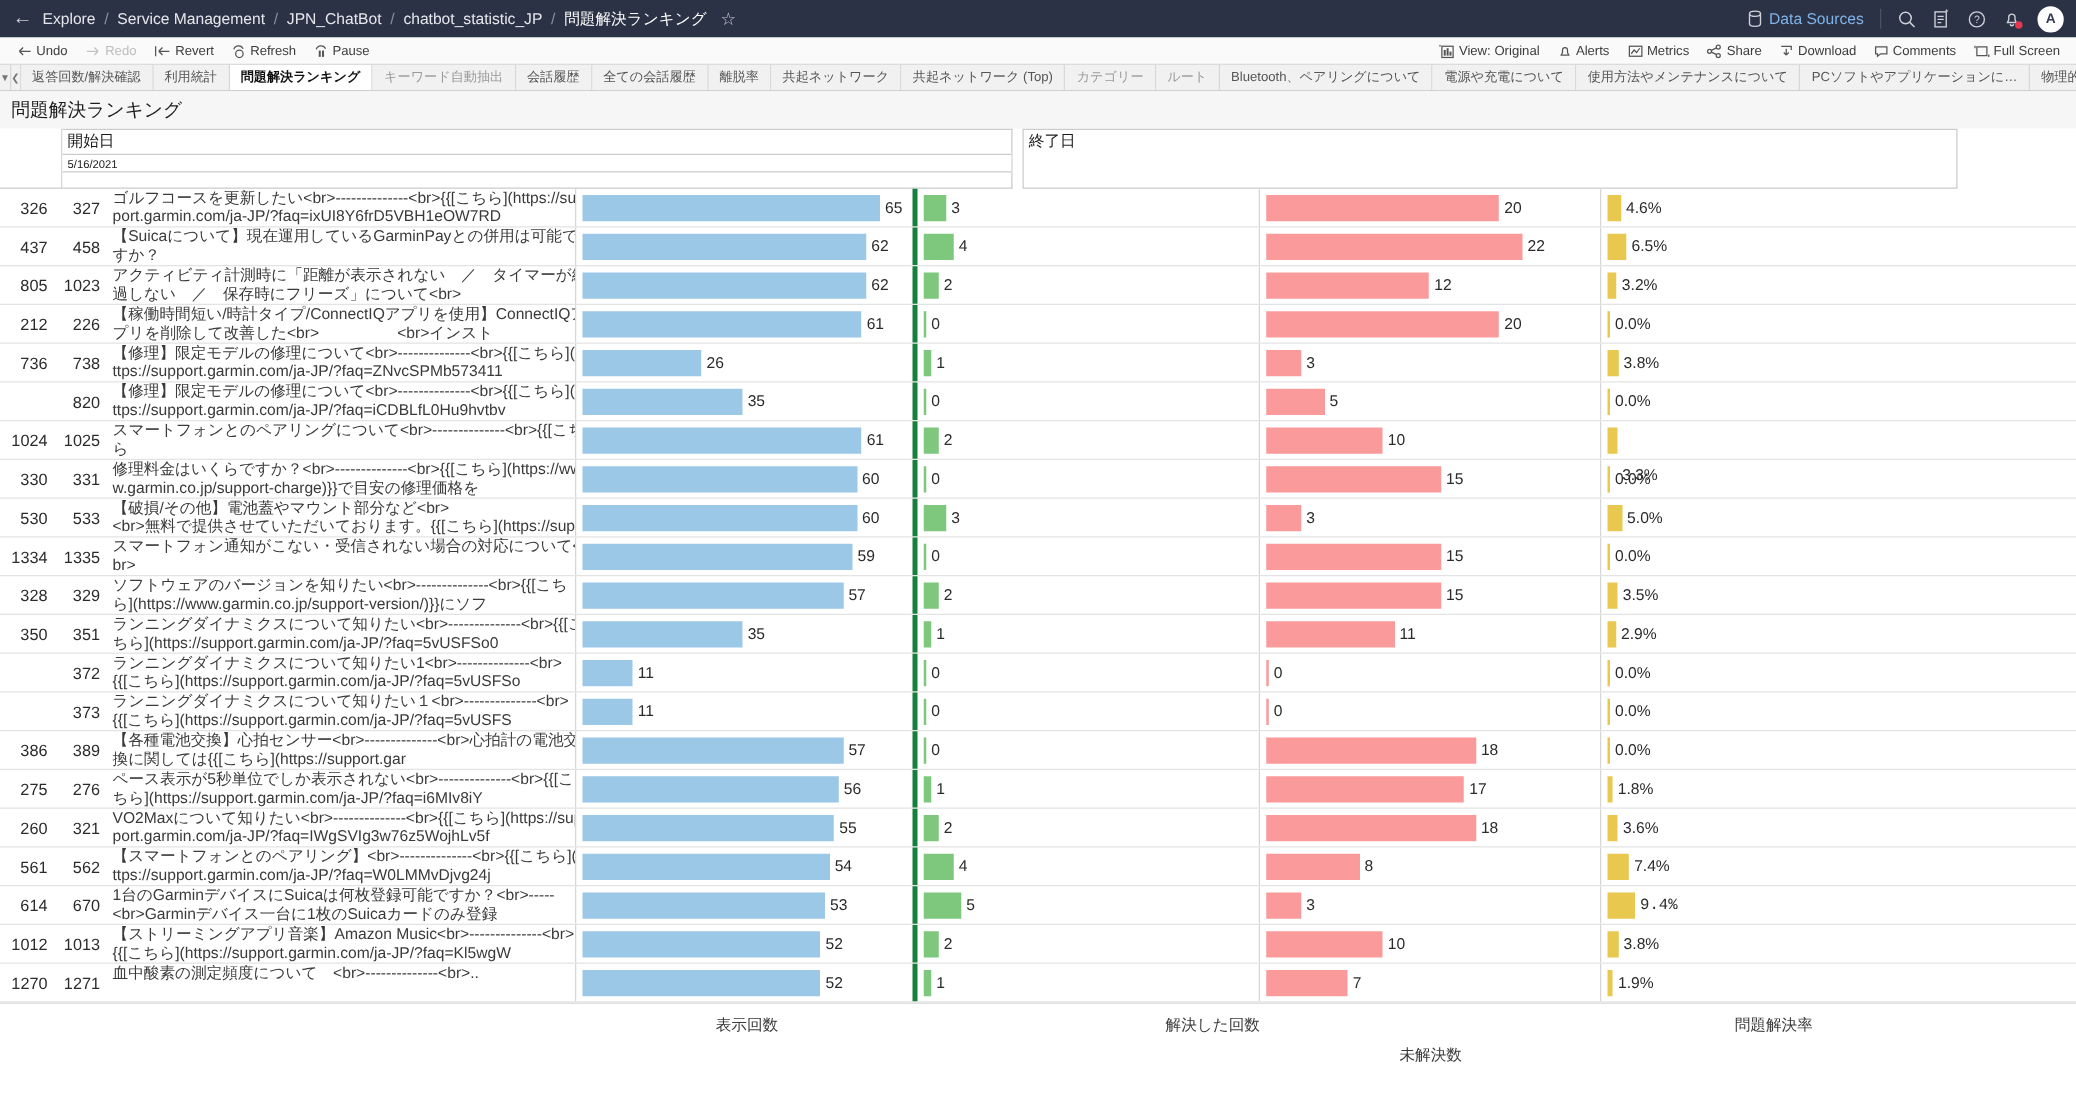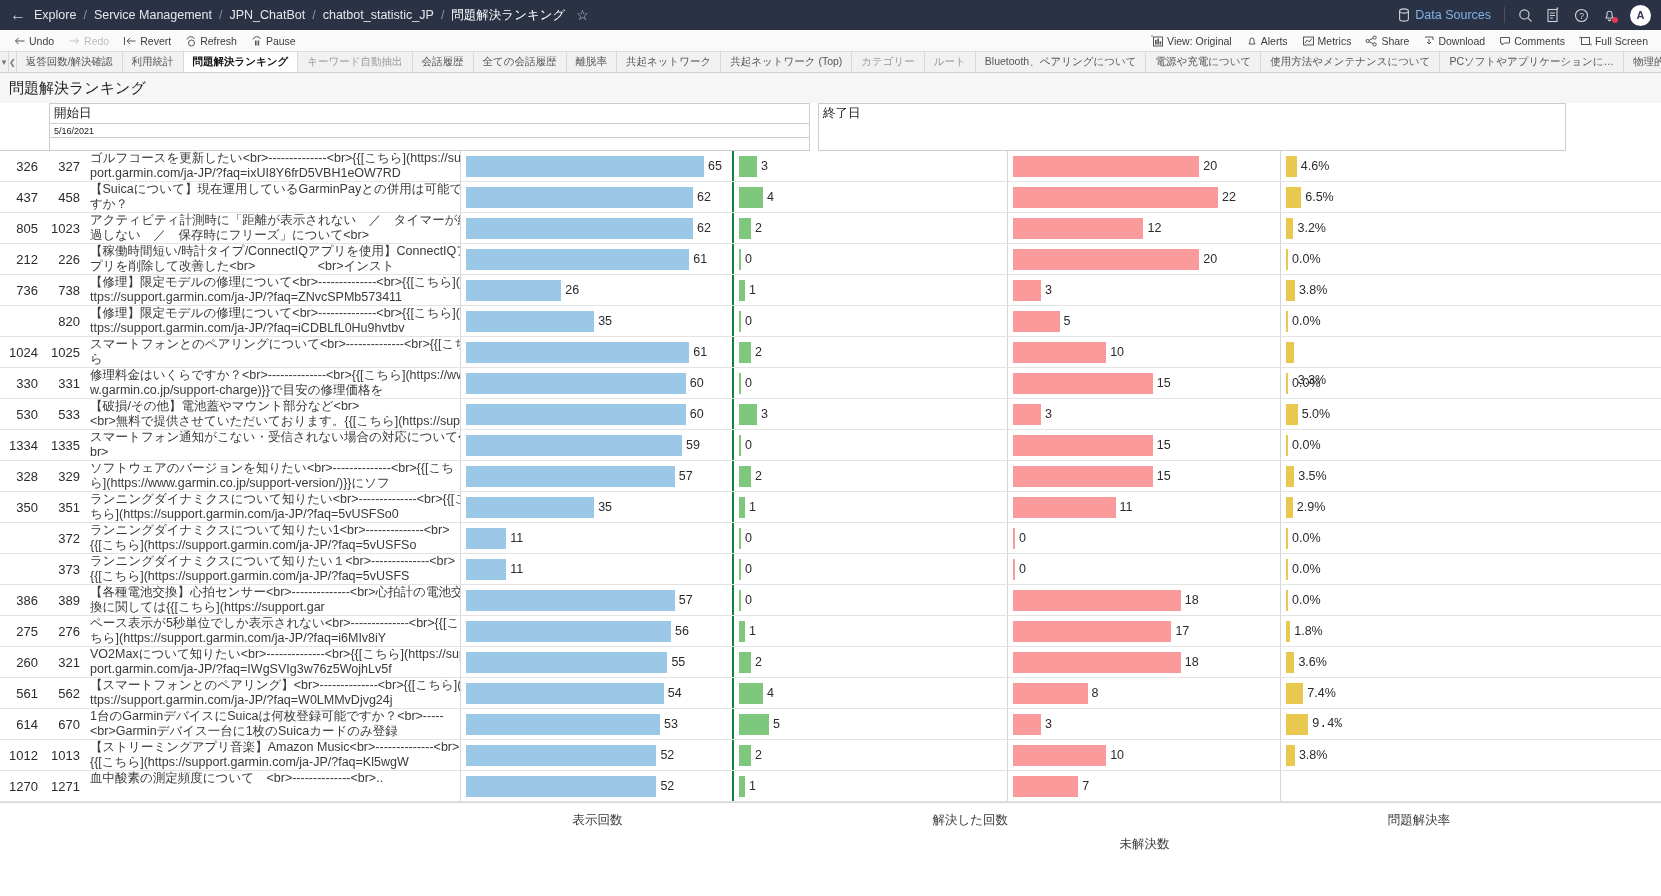--- a/index.html
+++ b/index.html
@@ -106,21 +106,21 @@
   .c-label {
     width: 375px; flex: none; overflow: hidden; position: relative;
     border-right: 1px solid #d6d6d6; padding-left: 4px;
   }
   .lbl-txt {
     font-size: 12.5px; color: #3a3a3a; line-height: 15px;
     position: absolute; top: 0; left: 4px; width: 380px;
     white-space: normal; word-break: break-all;
   }
   .bar-cell { position: relative; flex: none; }
-  .bar-cell.views  { width: 273px; border-right: 2px solid #15803d; }
+  .bar-cell.views  { width: 273px; border-right: 4px solid #15803d; }
   .bar-cell.solved { width: 274px; border-right: 1px solid #d6d6d6; }
   .bar-cell.unres  { width: 273px; border-right: 1px solid #d6d6d6; }
   .bar-cell.rate   { width: 276px; }
   .bar {
     position: absolute; top: 5px; height: 21px; left: 5px;
   }
   .bar.blue   { background: #9cc8e8; }
   .bar.green  { background: #7dc87d; }
   .bar.red    { background: #fb9a9a; }
   .bar.yellow { background: #e8c84e; }
@@ -861,20 +861,24 @@
         <div class="bar-val" style="left: 199.4px;">52</div>
       </div>
       <div class="bar-cell solved">
         <div class="bar green" style="width: 6px;"></div>
         <div class="bar-val" style="left: 15px;">1</div>
       </div>
       <div class="bar-cell unres">
         <div class="bar red" style="width: 65.2273px;"></div>
         <div class="bar-val" style="left: 74.2273px;">7</div>
       </div>
+      <div class="bar-cell rate">
+        <div class="bar yellow" style="width: 4.44681px;"></div>
+        <div class="bar-val" style="left: 13.4468px;">1.9%</div>
+      </div>
     </div>
   </div>
 
 <div class="axis">
   <div class="sp"></div>
   <div class="ax a1">表示回数</div>
   <div class="ax a2">解決した回数</div>
   <div class="ax a3">未解決数</div>
   <div class="ax a4">問題解決率</div>
 </div>

